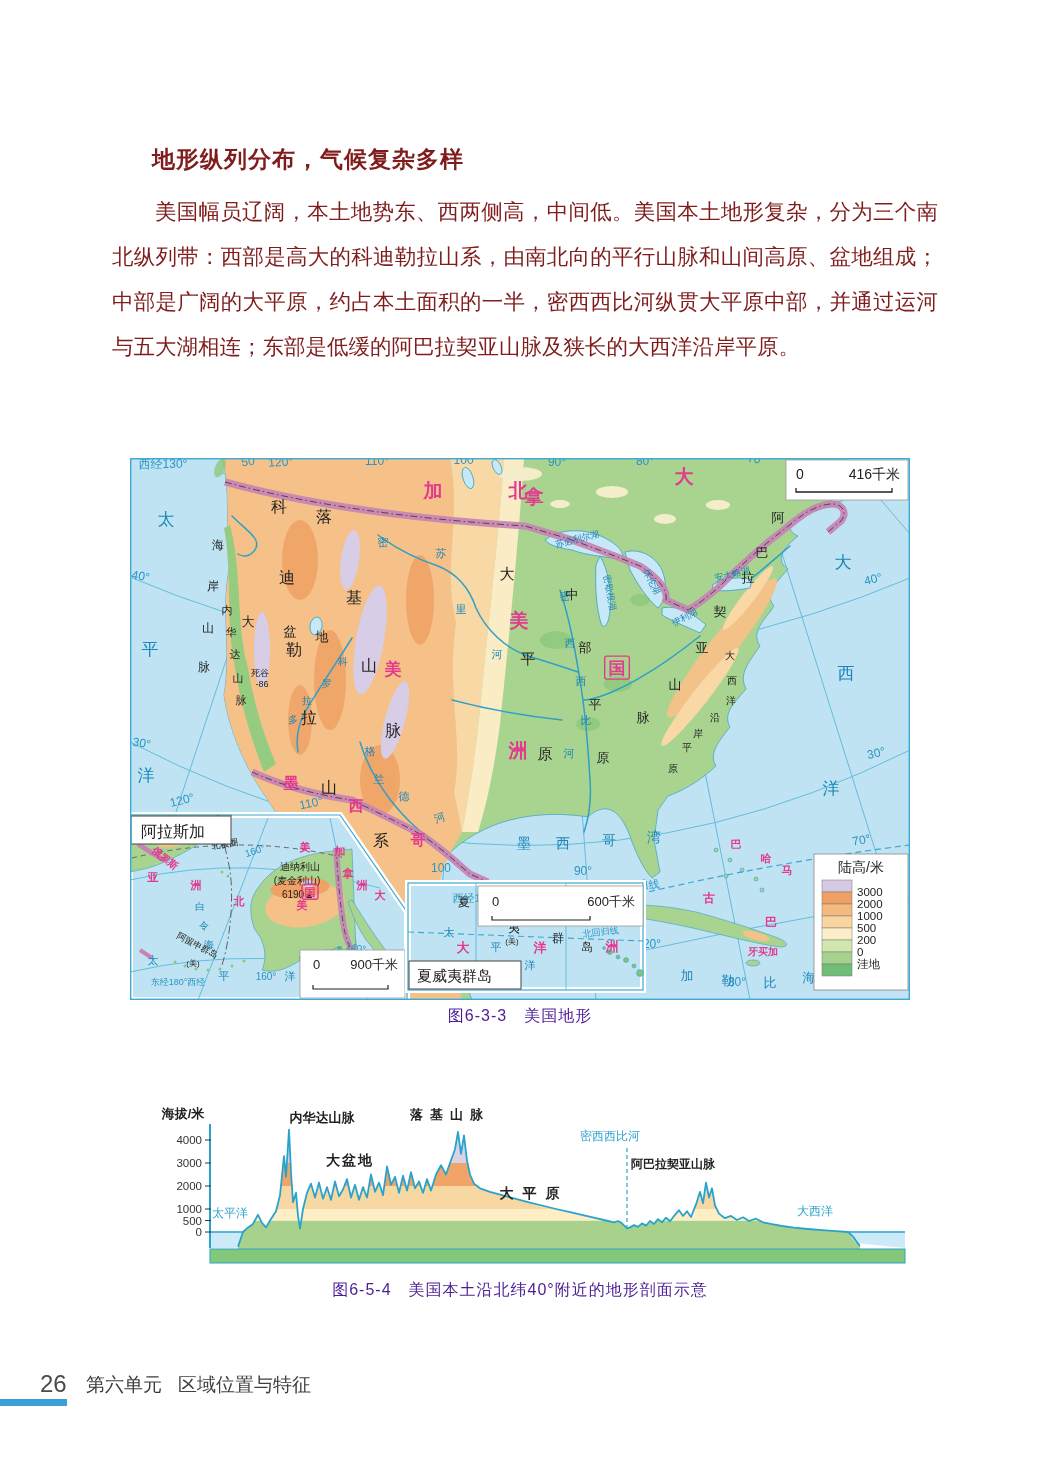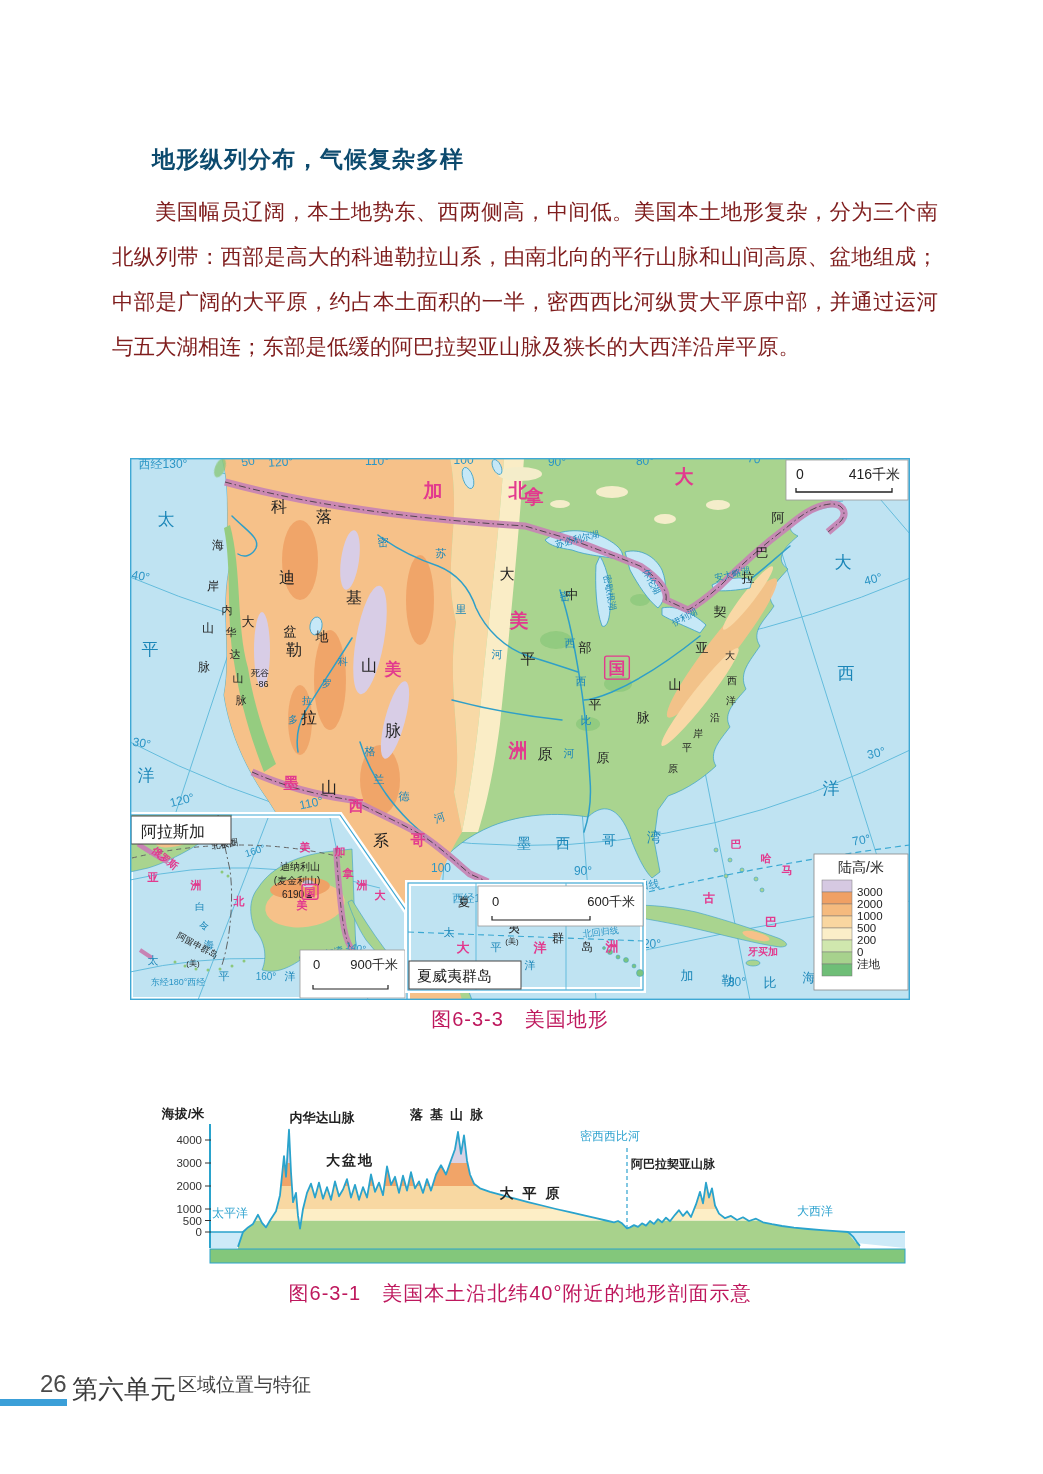--- a/index.html
+++ b/index.html
@@ -1,27 +1,27 @@
 <!DOCTYPE html>
 <html><head>
 <meta charset="utf-8">
 <style>
   html,body{margin:0;padding:0;background:#ffffff;}
   body{width:1043px;height:1474px;position:relative;font-family:"Liberation Sans",sans-serif;}
   .abs{position:absolute;}
-  #heading{left:152px;top:144px;font-size:23px;font-weight:bold;color:#0c4a6e;letter-spacing:1px;}
+  #heading{left:152px;top:144px;font-size:23px;font-weight:bold;color:#7f1d1d;letter-spacing:1px;}
   #paragraph{left:112px;top:190px;width:826px;font-size:21.5px;line-height:45px;color:#7f1d1d;
              font-family:"Liberation Serif",serif;text-align:justify;text-indent:2em;}
-  .caption{left:130px;width:780px;text-align:center;font-size:20px;color:#be185d;letter-spacing:1px;}
+  .caption{left:130px;width:780px;text-align:center;font-size:16px;color:#4c1d95;letter-spacing:1px;}
   #caption-map{top:1006px;}
   #caption-profile{top:1280px;}
   #map-wrap{left:130px;top:458px;width:780px;height:542px;}
   #profile-wrap{left:150px;top:1092px;width:790px;height:185px;}
   #footer-pagenum{left:40px;top:1370px;font-size:24px;color:#4a4a4a;}
-  #footer-unit{left:72px;top:1372px;font-size:26px;color:#3a3a3a;}
+  #footer-unit{left:86px;top:1372px;font-size:19px;color:#3a3a3a;}
   #footer-title{left:178px;top:1372px;font-size:19px;color:#404040;}
   #footer-bar{left:0;top:1399px;width:67px;height:7px;background:#3b9fd8;}
   svg text{font-family:"Liberation Sans",sans-serif;}
 </style>
 </head>
 <body>
 
 <div class="abs" id="heading">地形纵列分布，气候复杂多样</div>
 <div class="abs" id="paragraph">美国幅员辽阔，本土地势东、西两侧高，中间低。美国本土地形复杂，分为三个南北纵列带：西部是高大的科迪勒拉山系，由南北向的平行山脉和山间高原、盆地组成；中部是广阔的大平原，约占本土面积的一半，密西西比河纵贯大平原中部，并通过运河与五大湖相连；东部是低缓的阿巴拉契亚山脉及狭长的大西洋沿岸平原。</div>
 
@@ -467,18 +467,18 @@
       <text x="172" y="30" font-size="13" fill="#222222" text-anchor="middle" font-weight="bold">内华达山脉</text>
       <text x="200" y="73" font-size="14" fill="#222222" text-anchor="middle" letter-spacing="2" font-weight="bold">大盆地</text>
       <text x="300" y="27" font-size="13" fill="#222222" text-anchor="middle" letter-spacing="7" font-weight="bold">落基山脉</text>
       <text x="384" y="106" font-size="14" fill="#222222" text-anchor="middle" letter-spacing="9" font-weight="bold">大平原</text>
       <text x="460" y="48" font-size="12" fill="#2fa3cf" text-anchor="middle">密西西比河</text>
       <text x="523" y="76" font-size="12" fill="#222222" text-anchor="middle" font-weight="bold">阿巴拉契亚山脉</text>
       <text x="665" y="123" font-size="12" fill="#2fa3cf" text-anchor="middle">大西洋</text>
     </g>
 </svg>
 
-<div class="abs caption" id="caption-profile">图6-3-1　美国本土沿北纬40°附近的地形剖面示意</div>
+<div class="abs caption" id="caption-profile">图6-5-4　美国本土沿北纬40°附近的地形剖面示意</div>
 
 <div class="abs" id="footer-pagenum">26</div>
 <div class="abs" id="footer-unit">第六单元</div>
 <div class="abs" id="footer-title">区域位置与特征</div>
 <div class="abs" id="footer-bar"></div>
 
 </body></html>

